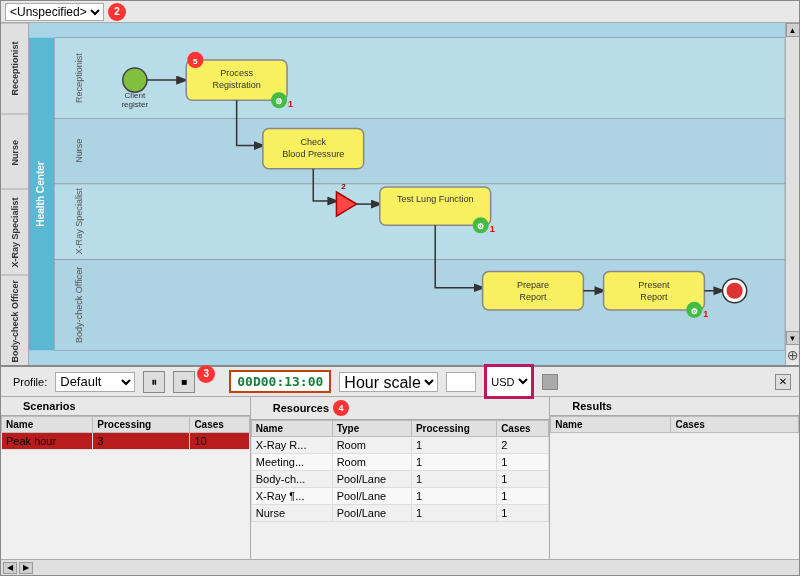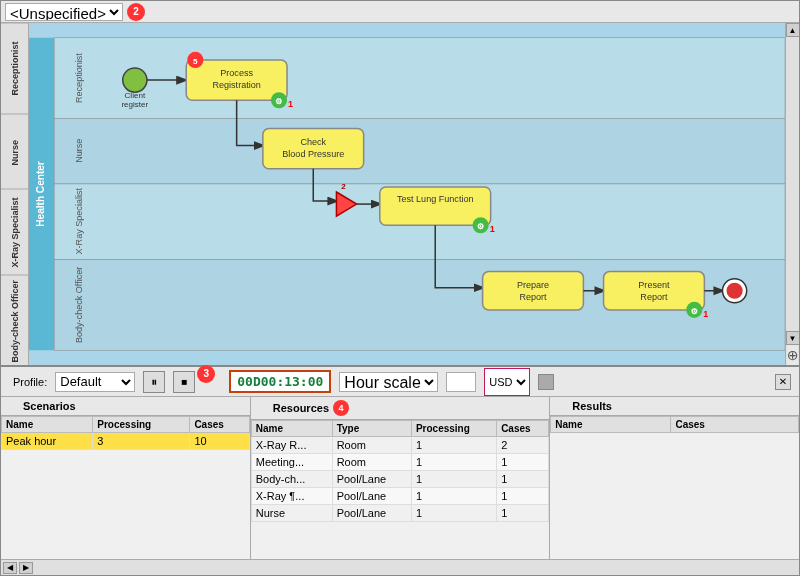--- a/index.html
+++ b/index.html
@@ -2,21 +2,21 @@
 <html><head>
   <meta charset="utf-8">
   <style>
     * { box-sizing: border-box; margin: 0; padding: 0; }
     body { font-family: Arial, sans-serif; font-size: 11px; background: #c0c0c0; width: 800px; height: 576px; overflow: hidden; }
 
     .main-container { width: 800px; height: 576px; display: flex; flex-direction: column; border: 1px solid #888; background: #f0f0f0; }
 
     
     .top-toolbar { height: 22px; background: #e8e8e8; border-bottom: 1px solid #aaa; display: flex; align-items: center; padding: 0 4px; gap: 4px; }
-    .top-toolbar select { font-size: 15px; height: 18px; border: 1px solid #aaa; background: white; }
+    .top-toolbar select { font-size: 12px; height: 18px; border: 1px solid #aaa; background: white; }
 
     
     .content-area { display: flex; flex: 1; overflow: hidden; }
 
     
     .lane-labels { width: 28px; background: #d8d8d8; border-right: 1px solid #aaa; display: flex; flex-direction: column; }
     .lane-label-item { display: flex; align-items: center; justify-content: center; border-bottom: 1px solid #aaa; writing-mode: vertical-rl; transform: rotate(180deg); font-size: 9px; font-weight: bold; color: #333; background: #e0e0e0; }
 
     
     .diagram-area { flex: 1; background: #aad4e8; overflow: hidden; position: relative; }
@@ -29,33 +29,33 @@
     .bottom-panel { height: 210px; background: #f0f0f0; border-top: 2px solid #888; display: flex; flex-direction: column; }
 
     
     .control-bar { height: 30px; background: #e8e8e8; border-bottom: 1px solid #aaa; display: flex; align-items: center; padding: 0 12px; gap: 8px; position: relative; }
     .profile-label { font-size: 11px; }
     .profile-select { font-size: 13px; height: 20px; border: 1px solid #aaa; background: white; width: 80px; }
     .ctrl-btn { width: 22px; height: 22px; border: 1px solid #888; background: #ddd; cursor: pointer; display: flex; align-items: center; justify-content: center; font-size: 12px; }
     .time-display { background: white; border: 2px solid #c2410c; padding: 2px 6px; font-size: 13px; font-weight: bold; font-family: monospace; color: #15803d; }
     .scale-select { font-size: 16px; height: 20px; border: 1px solid #aaa; background: white; }
     .cost-input { width: 30px; font-size: 11px; height: 20px; border: 1px solid #aaa; background: white; text-align: center; }
-    .currency-select { font-size: 11px; height: 28px; border: 1px solid #be185d; background: white; }
+    .currency-select { font-size: 11px; height: 35px; border: 3px solid #be185d; background: white; }
     .close-btn { position: absolute; right: 8px; width: 16px; height: 16px; border: 1px solid #888; background: #ddd; cursor: pointer; display: flex; align-items: center; justify-content: center; font-size: 10px; }
 
     
     .data-panels { display: flex; flex: 1; overflow: hidden; }
     .data-panel { flex: 1; display: flex; flex-direction: column; border-right: 1px solid #aaa; overflow: hidden; }
     .data-panel:last-child { border-right: none; }
     .panel-title { font-size: 11px; font-weight: bold; padding: 3px 22px; background: #e8e8e8; border-bottom: 1px solid #aaa; }
     .data-table { width: 100%; border-collapse: collapse; font-size: 11px; }
     .data-table th { background: #e0e0e0; border: 1px solid #bbb; padding: 2px 4px; text-align: left; font-weight: bold; font-size: 10px; }
     .data-table td { border: 1px solid #ddd; padding: 2px 4px; }
     .data-table tr:nth-child(even) { background: #f8f8f8; }
-    .data-table tr.selected { background: #fde047; }
+    .data-table tr.selected { background: #b91c1c; }
     .table-wrapper { overflow-y: auto; flex: 1; }
     .resources-panel { flex: 1.2; }
 
     .nav-arrows { display: flex; align-items: center; gap: 2px; padding: 2px; background: #e0e0e0; border-top: 1px solid #aaa; height: 16px; }
     .nav-arrow { width: 14px; height: 12px; border: 1px solid #999; background: #d0d0d0; cursor: pointer; display: flex; align-items: center; justify-content: center; font-size: 8px; }
   </style>
 </head>
 <body>
 
 <div class="main-container">

